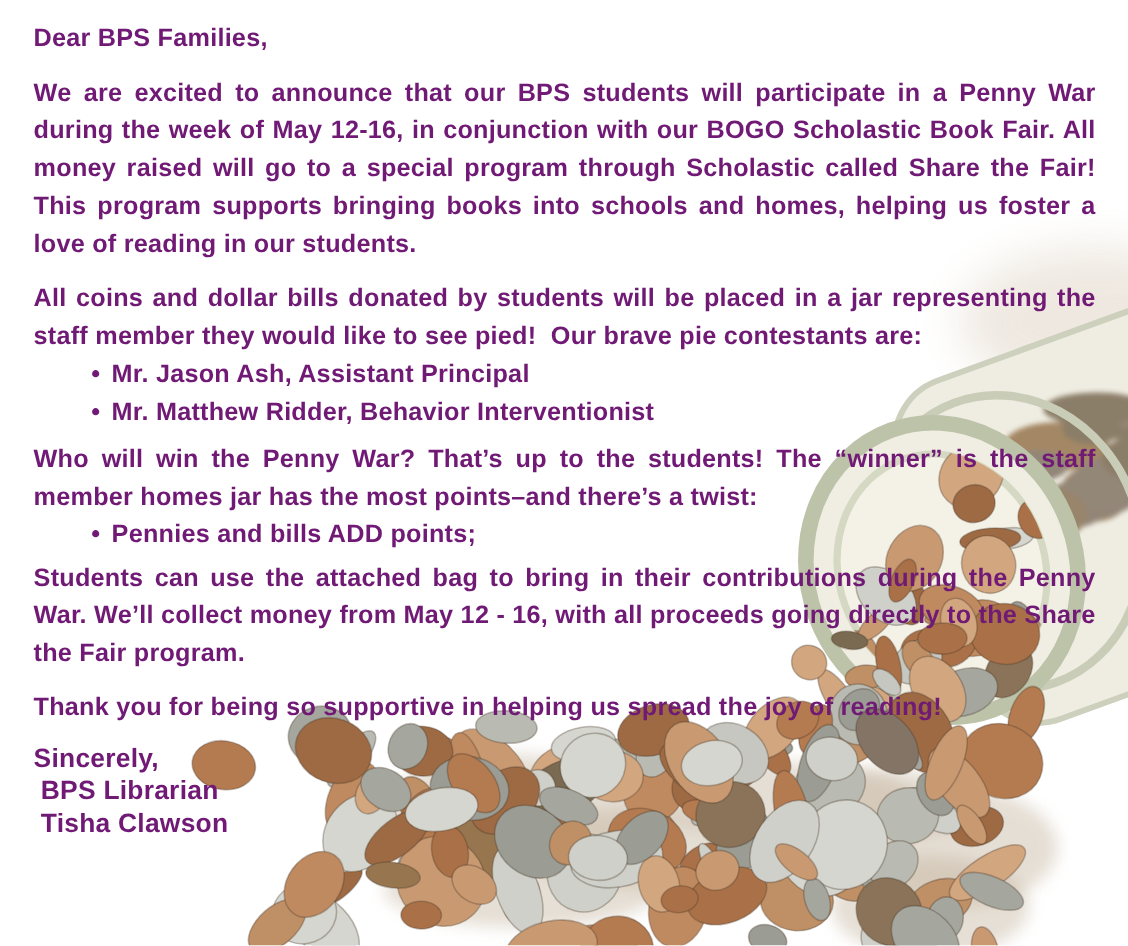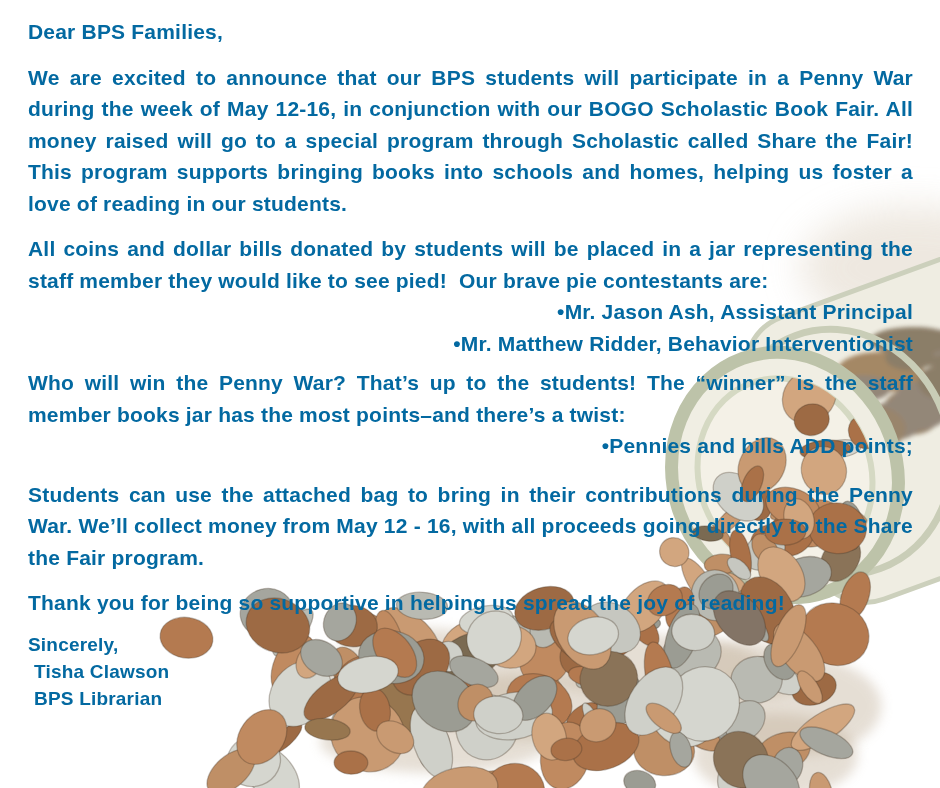--- a/index.html
+++ b/index.html
@@ -3,40 +3,40 @@
 <meta charset="utf-8">
 <style>
   html,body{margin:0;padding:0;background:#ffffff;}
   .page{
     position:relative;
     width:940px;height:788px;
     background:#ffffff;
     overflow:hidden;
     font-family:"Liberation Sans", sans-serif;
     font-weight:bold;
-    color:#0369a1;
+    color:#701a75;
   }
   svg.bg{position:absolute;left:0;top:0;z-index:0;}
   .content{
     position:absolute;left:0;top:0;right:0;bottom:0;z-index:1;
     box-sizing:border-box;
     padding:16px 27px 0 28px;
     font-size:21px;
     line-height:31.5px;
     letter-spacing:0.2px;
   }
   .content p{margin:0 0 14px 0;text-align:justify;}
   .content p.salutation{text-align:left;}
   ul.bullets{margin:0 0 8px 0;padding:0 0 0 48px;list-style:none;}
   ul.bullets.tight{margin-bottom:0;}
-  ul.bullets li{text-align:right;}
+  ul.bullets li{text-align:left;}
   ul.bullets li::before{content:"\2022";display:inline-block;width:17px;}
-  p.no-top{margin-top:17px;}
+  p.no-top{margin-top:4px;}
   .thanks{margin-bottom:12px !important;}
-  .signature{font-size:19px;line-height:27px;}
+  .signature{font-size:22px;line-height:27px;}
   .signature .line{display:block;}
   .signature .indent{padding-left:6px;}
 </style>
 </head>
 <body>
 
 <div class="page">
 
   <svg class="bg" width="940" height="788" viewBox="0 0 940 788" aria-hidden="true">
     <defs>
@@ -267,28 +267,28 @@
     <p class="salutation">Dear BPS Families,</p>
 
     <p>We are excited to announce that our BPS students will participate in a Penny War during the week of May 12-16, in conjunction with our BOGO Scholastic Book Fair. All money raised will go to a special program through Scholastic called Share the Fair! This program supports bringing books into schools and homes, helping us foster a love of reading in our students.</p>
 
     <p style="margin-bottom:0">All coins and dollar bills donated by students will be placed in a jar representing the staff member they would like to see pied!&nbsp; Our brave pie contestants are:</p>
     <ul class="bullets">
       <li>Mr. Jason Ash, Assistant Principal</li>
       <li>Mr. Matthew Ridder, Behavior Interventionist</li>
     </ul>
 
-    <p style="margin-bottom:0">Who will win the Penny War? That’s up to the students! The “winner” is the staff member books jar has the most points–and there’s a twist:</p>
+    <p style="margin-bottom:0">Who will win the Penny War? That’s up to the students! The “winner” is the staff member homes jar has the most points–and there’s a twist:</p>
     <ul class="bullets tight">
       <li>Pennies and bills ADD points;</li>
     </ul>
 
     <p class="no-top">Students can use the attached bag to bring in their contributions during the Penny War. We’ll collect money from May 12 - 16, with all proceeds going directly to the Share the Fair program.</p>
 
     <p class="thanks">Thank you for being so supportive in helping us spread the joy of reading!</p>
 
     <div class="signature">
       <span class="line">Sincerely,</span>
+      <span class="line indent">BPS Librarian</span>
       <span class="line indent">Tisha Clawson</span>
-      <span class="line indent">BPS Librarian</span>
     </div>
   </div>
 </div>
 
 </body></html>

